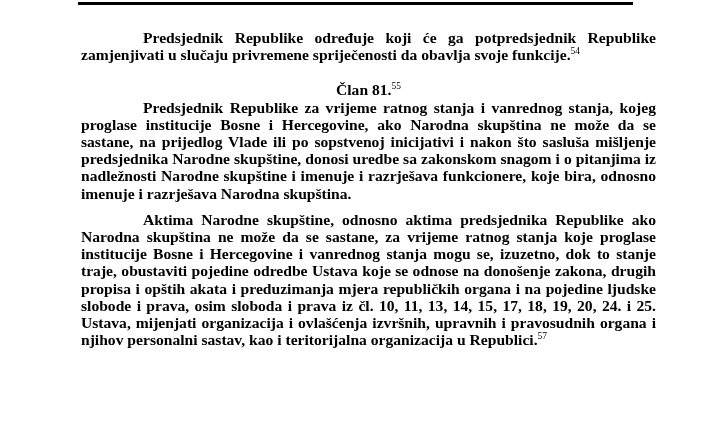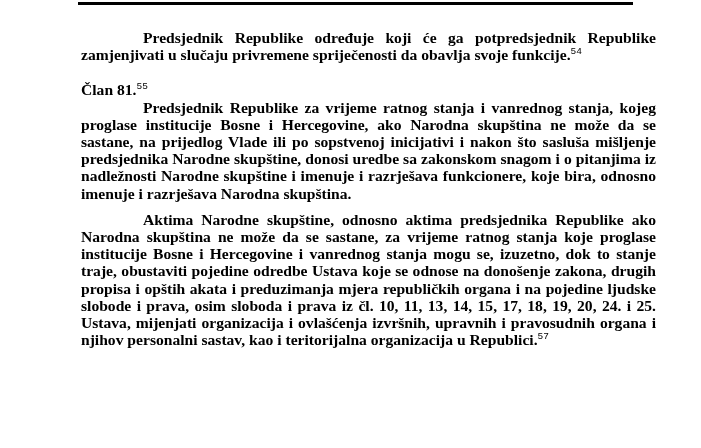--- a/index.html
+++ b/index.html
@@ -3,22 +3,22 @@
 <meta charset="utf-8">
 <style>
   html, body { margin: 0; padding: 0; background: #ffffff; }
   body { width: 701px; height: 448px; position: relative; overflow: hidden;
          font-family: "Liberation Serif", "DejaVu Serif", serif; color: #000; }
   .top-rule { position: absolute; left: 78px; top: 2px; width: 555px; height: 3px; background: #000; }
   .page { position: absolute; left: 81px; top: 29px; width: 575px; }
   p { margin: 0; font-weight: bold; font-size: 15.6px; line-height: 17.2px;
       text-align: justify; text-indent: 62px; }
   p.gap { margin-top: 9px; }
-  .heading { text-indent: 0; margin-top: 18px; margin-bottom: 0; font-size: 15.6px; }
-  sup { font-size: 9.5px; font-weight: normal; vertical-align: super; line-height: 0; font-family: Liberation Mono, monospace; }
+  .heading { text-align: center; text-indent: 0; margin-top: 18px; margin-bottom: 0; font-size: 15.6px; }
+  sup { font-size: 9.5px; font-weight: normal; vertical-align: super; line-height: 0; }
   .heading sup { font-weight: normal; }
 </style>
 </head>
 <body>
 
 <div class="top-rule"></div>
 
 <div class="page">
   <p><span>Predsjednik Republike određuje koji će ga potpredsjednik Republike zamjenjivati u slučaju privremene spriječenosti da obavlja svoje funkcije.</span><sup>54</sup></p>
 

